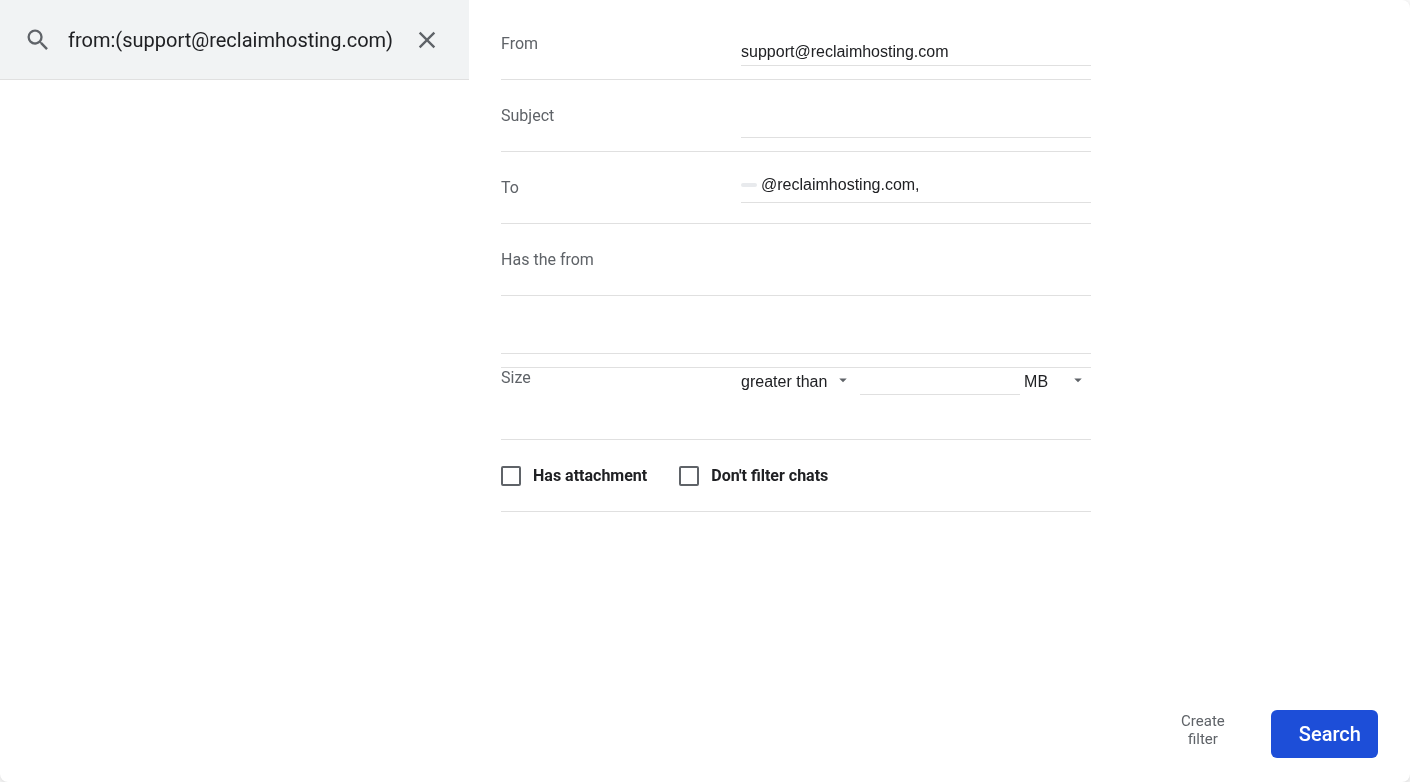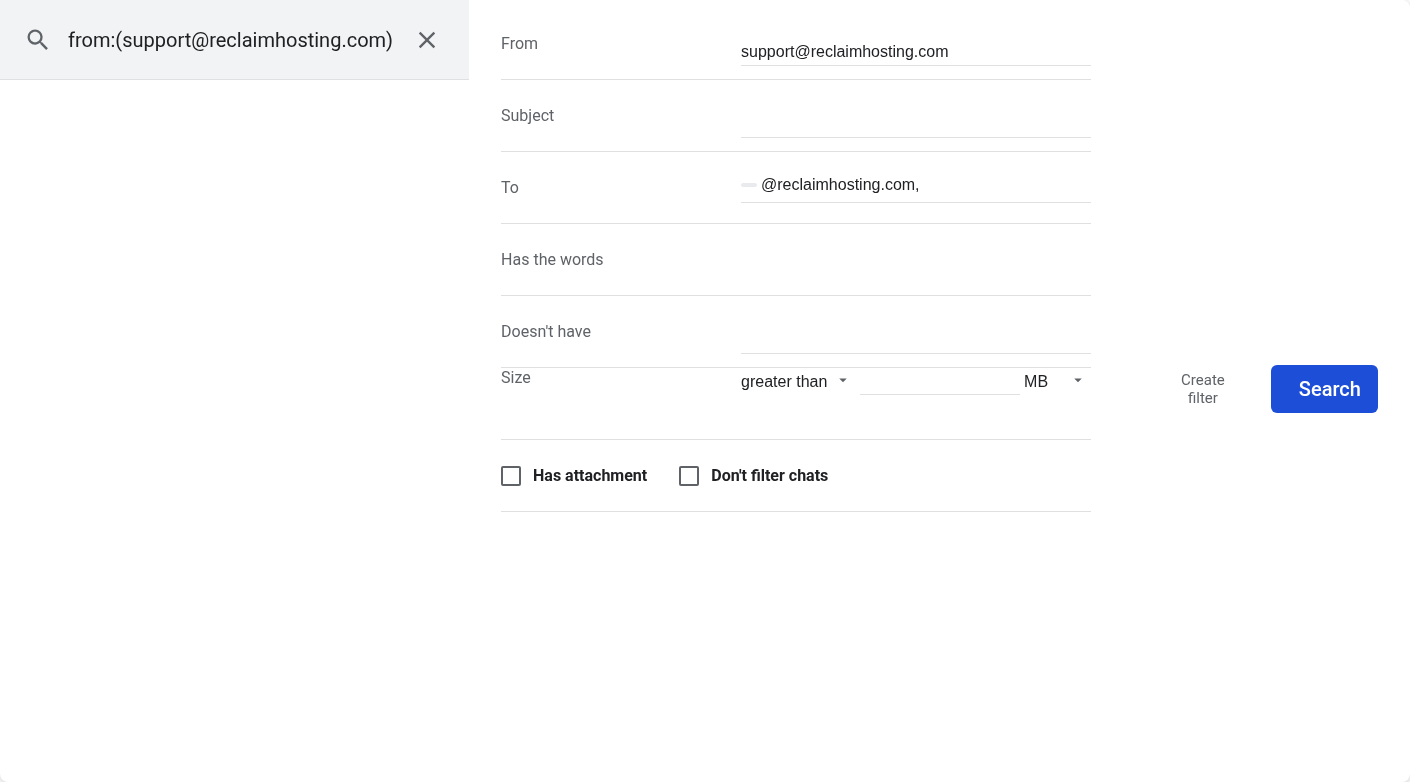--- a/index.html
+++ b/index.html
@@ -216,21 +216,21 @@
       flex-shrink: 0;
     }
 
     .checkbox-label-text {
       font-size: 16px;
       color: #202124;
     }
 
     .footer-row {
       display: flex;
-      align-items: center;
+      align-items: flex-end;
       justify-content: flex-end;
       padding: 20px 32px 24px 32px;
       gap: 20px;
     }
 
     .create-filter-btn {
       background: transparent;
       border: none;
       font-size: 15px;
       color: #5f6368;
@@ -320,25 +320,24 @@
 
     <div class="form-row">
       <div class="form-label">To</div>
       <div class="to-input-wrap">
         <span class="to-chip"></span>
         <input class="to-input-line" type="text" value="@reclaimhosting.com," style="">
       </div>
     </div>
 
     <div class="form-row">
-      <div class="form-label">Has the words</div>
-    </div>
-
-    <div class="form-row">
-      <div class="form-label">Doesn't have</div>
+      <div class="form-label">Has the from</div>
+    </div>
+
+    <div class="form-row">
       <div class="form-input-wrap">
         <input class="from-input-line" type="text" value="" style="">
       </div>
     </div>
 
     <div class="size-row">
       <div class="size-label">Size</div>
       <div class="size-controls">
         <div class="select-wrap">
           <select class="form-select">

